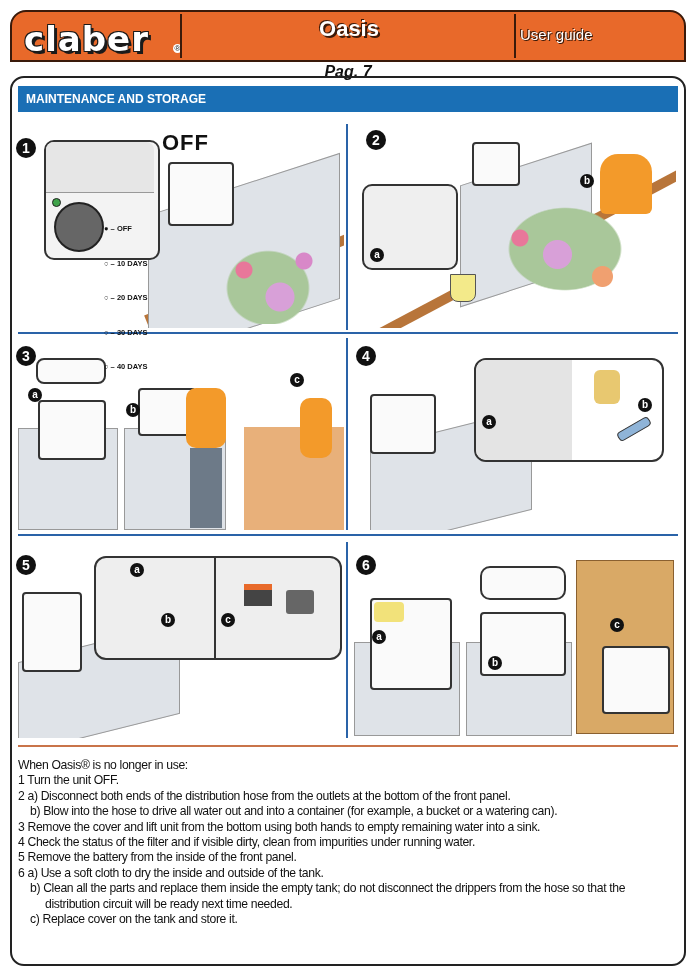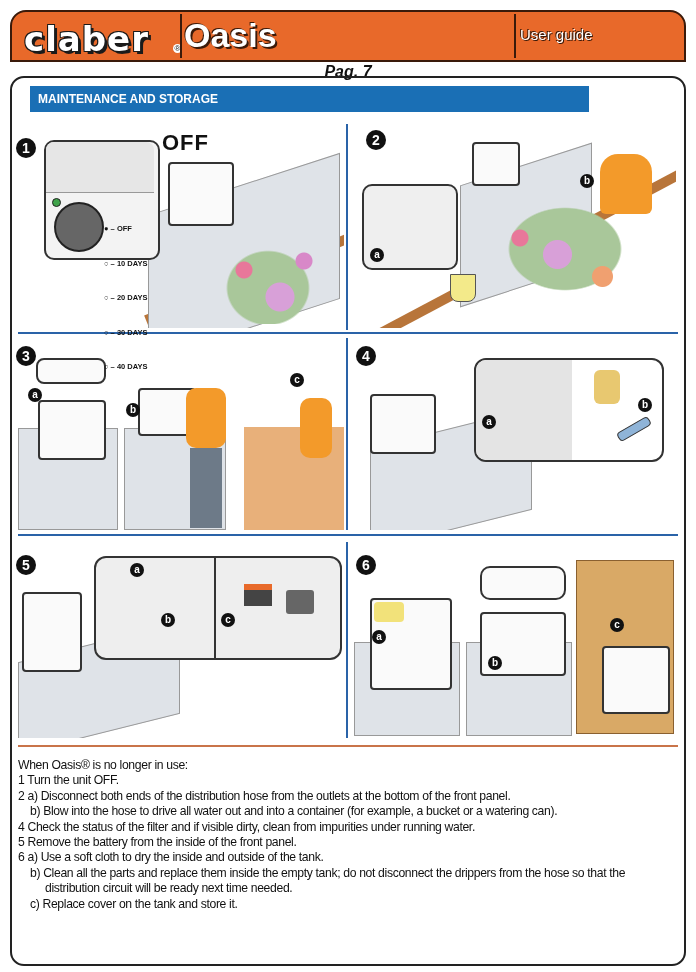--- a/index.html
+++ b/index.html
@@ -2,25 +2,25 @@
 <html><head>
 <meta charset="utf-8">
 <style>
   html,body{margin:0;padding:0;background:#fff;}
   body{width:696px;height:972px;position:relative;overflow:hidden;font-family:"Liberation Sans",sans-serif;color:#111;}
   .header{position:absolute;left:10px;top:10px;width:676px;height:52px;background:#e8692a;border:2px solid #3a1a0a;border-radius:16px 16px 0 0;box-sizing:border-box;}
   .logo{position:absolute;left:6px;top:6px;width:166px;height:40px;}
   .logo-text{position:absolute;left:6px;top:2px;font-family:"DejaVu Sans",sans-serif;font-weight:bold;font-size:34px;letter-spacing:1px;color:#fff;text-shadow:3px 3px 0 #1a1a1a,-1px -1px 0 #1a1a1a,1px -1px 0 #1a1a1a,-1px 1px 0 #1a1a1a;line-height:38px;}
   .reg{position:absolute;left:155px;top:26px;font-size:8px;color:#1a1a1a;background:#fff;border-radius:50%;width:9px;height:9px;line-height:9px;text-align:center;}
   .vdiv{position:absolute;top:2px;width:2px;height:44px;background:#3a1a0a;}
-  .hdr-title{position:absolute;left:172px;width:330px;top:4px;font-weight:bold;font-size:34px;color:#fff;text-shadow:2px 2px 0 #3a1a0a,-1px -1px 0 #3a1a0a;}
+  .hdr-title{position:absolute;left:172px;width:330px;top:4px;text-align:center;font-weight:bold;font-size:22px;color:#fff;text-shadow:2px 2px 0 #3a1a0a,-1px -1px 0 #3a1a0a;}
   .hdr-guide{position:absolute;left:508px;top:14px;font-weight:normal;font-size:15px;color:#fff;text-shadow:1px 1px 0 #3a1a0a,-1px -1px 0 #3a1a0a;}
   .pagno{position:absolute;left:0;width:696px;top:63px;text-align:center;font-size:16px;font-style:italic;font-weight:bold;}
   .frame{position:absolute;left:10px;top:76px;width:676px;height:890px;border:2px solid #222;border-radius:14px;box-sizing:border-box;}
-  .section-bar{position:absolute;left:30px;top:86px;width:559px;height:26px;background:#1a6fb5;}
+  .section-bar{position:absolute;left:18px;top:86px;width:660px;height:26px;background:#1a6fb5;}
   .section-title{position:absolute;left:8px;top:6px;font-weight:bold;font-size:12px;color:#fff;}
   .panel{position:absolute;overflow:hidden;background:#fff;}
   .vsep{position:absolute;width:2px;background:#2a63a8;}
   .hsep{position:absolute;height:2px;background:#2a63a8;}
   .stepnum{position:absolute;width:20px;height:20px;border-radius:50%;background:#111;color:#fff;font-weight:bold;font-size:14px;text-align:center;line-height:20px;z-index:3;}
   .sub{position:absolute;width:14px;height:14px;border-radius:50%;background:#111;color:#fff;font-weight:bold;font-size:10px;text-align:center;line-height:13px;z-index:3;}
   .off-label{position:absolute;left:162px;top:130px;font-weight:bold;font-size:22px;letter-spacing:1px;}
   .dial-card{position:absolute;left:44px;top:140px;width:112px;height:116px;border:2px solid #333;border-radius:10px;background:#f3f3f3;z-index:2;}
   .dial{position:absolute;left:8px;top:60px;width:46px;height:46px;border-radius:50%;background:#666;border:2px solid #222;}
   .led{position:absolute;left:6px;top:56px;width:7px;height:7px;border-radius:50%;background:#3fa34a;border:1px solid #222;}
@@ -153,19 +153,20 @@
 <div class="sub" style="left:372px;top:630px">a</div>
 <div class="sub" style="left:488px;top:656px">b</div>
 <div class="sub" style="left:610px;top:618px">c</div>
 
 <div class="orange-rule"></div>
 <div class="instructions">
   <div class="row in1">When Oasis® is no longer in use:</div>
   <div class="row in1">1  Turn the unit OFF.</div>
   <div class="row in1">2  a) Disconnect both ends of the distribution hose from the outlets at the bottom of the front panel.</div>
   <div class="row in2">b) Blow into the hose to drive all water out and into a container (for example, a bucket or a watering can).</div>
+  <div class="row in1">3  Remove the cover and lift unit from the bottom using both hands to empty remaining water into a sink.</div>
   <div class="row in1">4  Check the status of the filter and if visible dirty, clean from impurities under running water.</div>
   <div class="row in1">5  Remove the battery from the inside of the front panel.</div>
   <div class="row in1">6  a) Use a soft cloth to dry the inside and outside of the tank.</div>
   <div class="row in2">b) Clean all the parts and replace them inside the empty tank; do not disconnect the drippers from the hose so that the</div>
   <div class="row in3">distribution circuit will be ready next time needed.</div>
   <div class="row in2">c) Replace cover on the tank and store it.</div>
 </div>
 
 </body></html>

